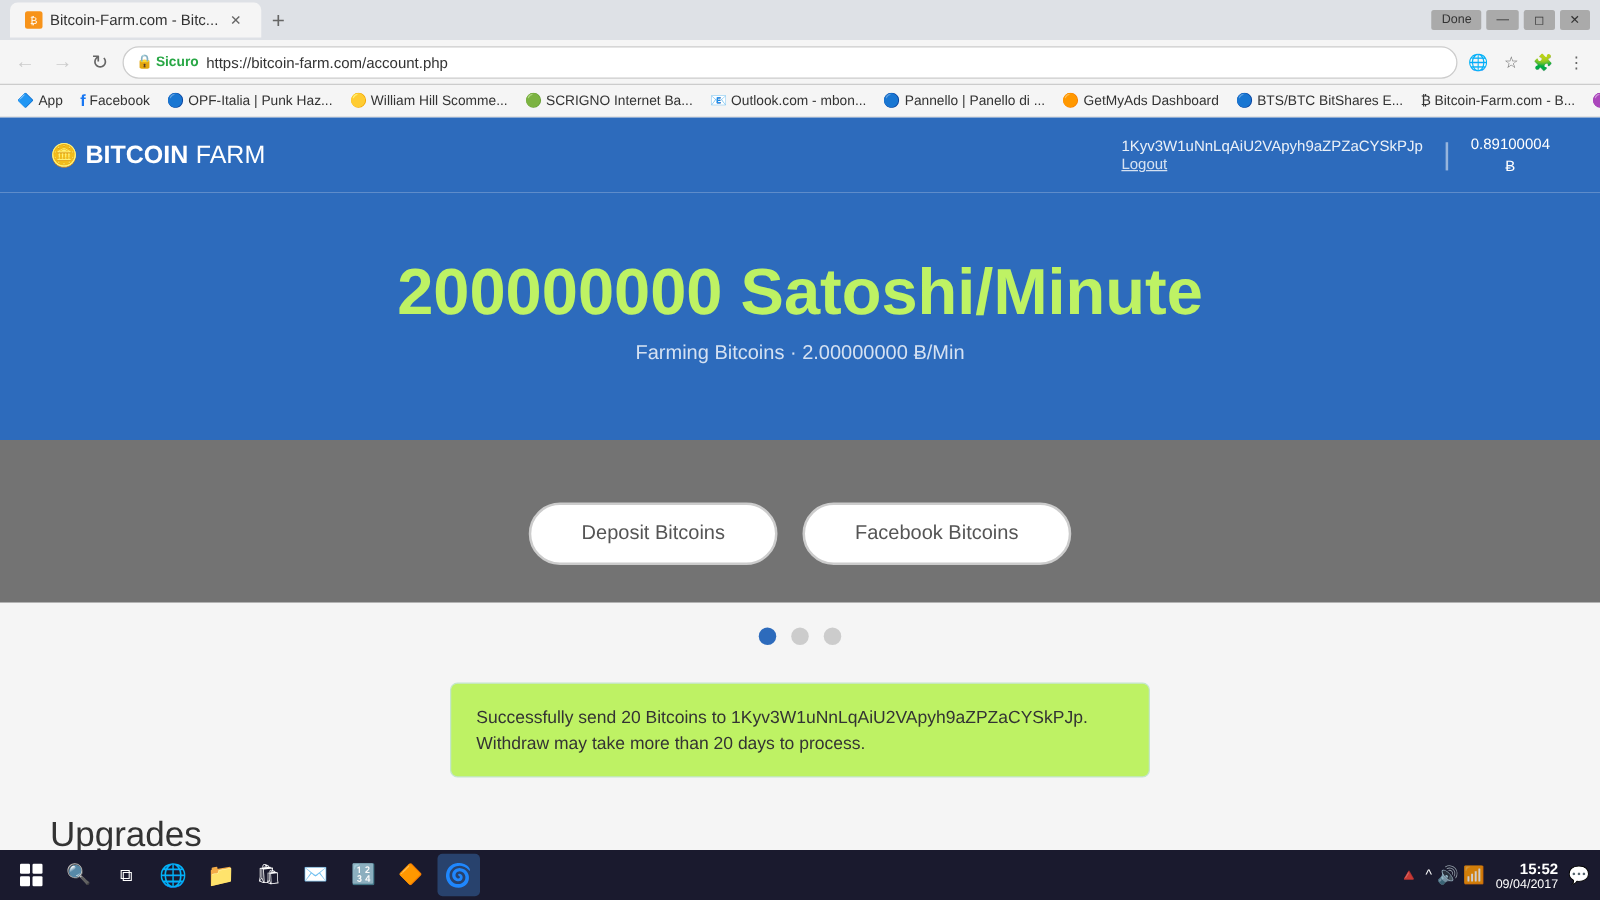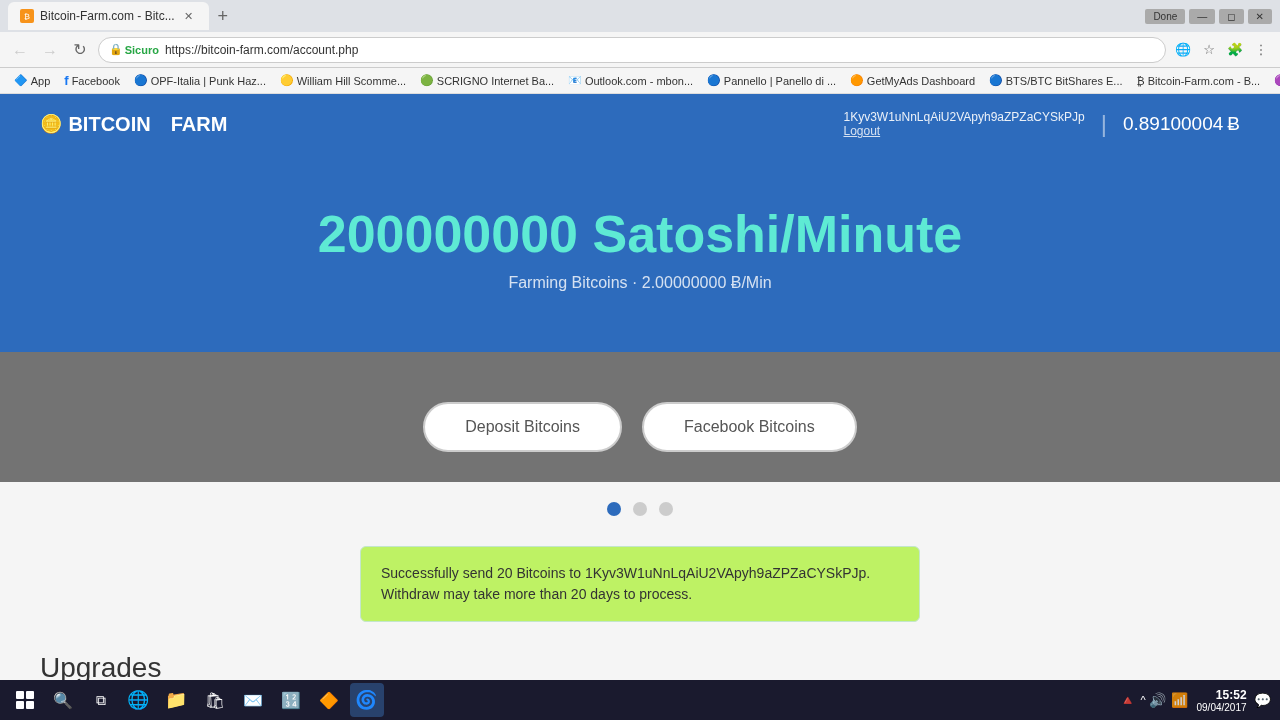--- a/index.html
+++ b/index.html
@@ -51,30 +51,30 @@
     
     .page { background: #f5f5f5; }
 
     
     .site-header {
       background: #2d6bbc; display: flex; align-items: center;
       padding: 0 40px; height: 60px; justify-content: space-between;
     }
     .logo { display: flex; align-items: center; gap: 6px; color: white; font-size: 20px; font-weight: bold; }
     .logo-icon { color: #f7931a; font-size: 18px; }
-    .logo-farm { font-weight: 700; margin-left: 14px; }
+    .logo-farm { font-weight: 400; }
     .header-right { display: flex; align-items: center; gap: 16px; color: white; font-size: 13px; }
     .wallet-address { font-size: 12px; color: white; opacity: 0.9; }
     .logout-link { color: white; font-size: 12px; opacity: 0.8; cursor: pointer; text-decoration: underline; display: block; }
-    .balance { font-size: 19px; color: white; display: flex; align-items: center; gap: 4px; }
+    .balance { font-size: 12px; color: white; display: flex; align-items: center; gap: 4px; flex-direction: column; }
     .divider-v { color: white; opacity: 0.5; font-size: 24px; }
 
     
     .hero { background: #2d6bbc; text-align: center; padding: 50px 20px 60px; }
-    .hero-rate { font-size: 52px; font-weight: bold; color: #5eead4; }
+    .hero-rate { font-size: 52px; font-weight: bold; color: #bef264; }
     .hero-sub { font-size: 16px; color: rgba(255,255,255,0.8); margin-top: 10px; }
 
     
     .actions { display: flex; justify-content: center; gap: 20px; padding: 50px 20px 30px; background: #737373; }
     .action-btn {
       border: 2px solid #ccc; background: white; border-radius: 50px;
       padding: 14px 40px; font-size: 16px; color: #555; cursor: pointer;
       font-family: Arial, sans-serif;
     }
 

